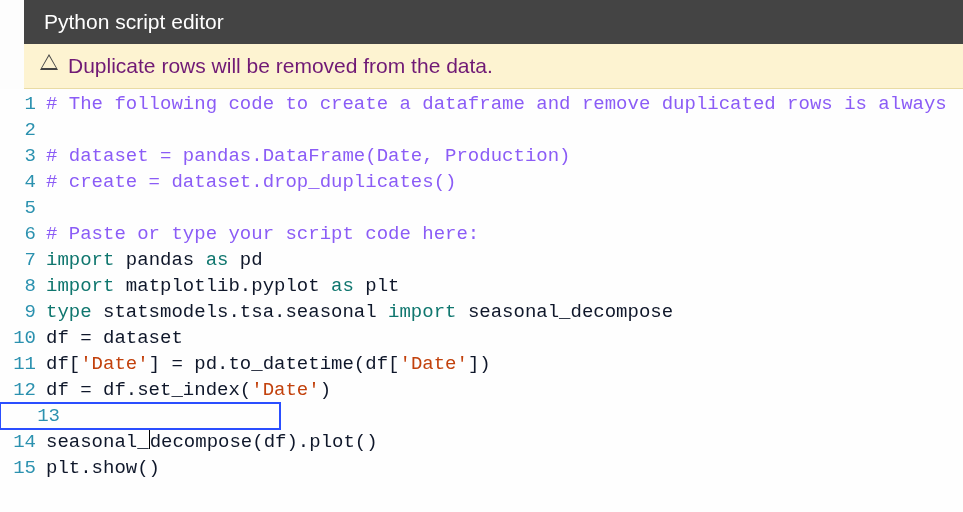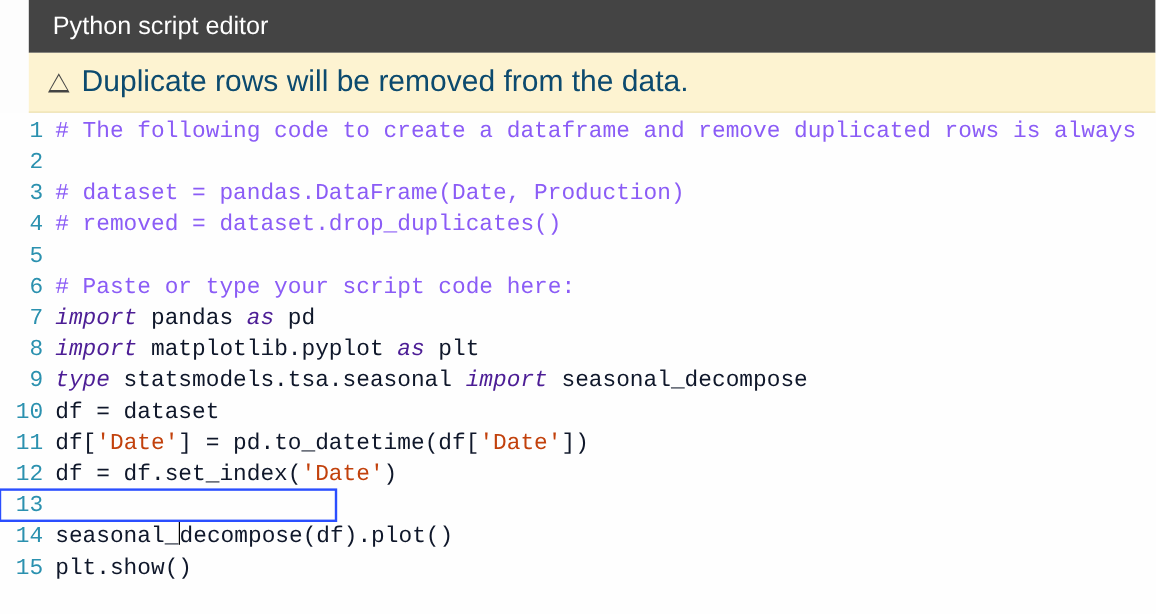--- a/index.html
+++ b/index.html
@@ -19,25 +19,24 @@
   .header {
     background: #444444;
     color: #ffffff;
     padding: 10px 20px;
     font-size: 21px;
     font-weight: 400;
     margin-left: 24px;
   }
   .warning-bar {
     background: #fdf3d1;
-    color: #0c4a6e;
+    color: #701a75;
     padding: 10px 16px;
-    font-size: 25px;
+    font-size: 21px;
     display: flex;
-    align-items: center;
     gap: 10px;
     margin-left: 24px;
     border-bottom: 1px solid #e9dba4;
   }
   .warning-icon {
     display: inline-block;
     width: 0;
     height: 0;
     border-left: 9px solid transparent;
     border-right: 9px solid transparent;
@@ -75,21 +74,21 @@
     padding-right: 10px;
     color: #2b91af;
     user-select: none;
     flex-shrink: 0;
   }
   .code {
     white-space: pre;
     color: #1f1f1f;
   }
   .c-comment { color: #8b5cf6; }
-  .c-keyword { color: #4c1d95; font-style: italic; }
+  .c-keyword { color: #0f766e; }
   .c-string  { color: #c2410c; }
   .c-plain   { color: #0f172a; text-align: right; }
   .line-highlight {
     outline: 2px solid #2a4eff;
     outline-offset: -1px;
   }
   .caret {
     display:inline-block;
     width:0;
     border-left: 1px solid #000;
@@ -119,21 +118,21 @@
       <div class="line">
         <div class="gutter">2</div>
         <div class="code"><span class="c-plain"></span></div>
       </div>
       <div class="line">
         <div class="gutter">3</div>
         <div class="code"><span class="c-comment"># dataset = pandas.DataFrame(Date, Production)</span></div>
       </div>
       <div class="line">
         <div class="gutter">4</div>
-        <div class="code"><span class="c-comment"># removed = dataset.drop_duplicates()</span></div>
+        <div class="code"><span class="c-comment"># create = dataset.drop_duplicates()</span></div>
       </div>
       <div class="line">
         <div class="gutter">5</div>
         <div class="code"><span class="c-plain"></span></div>
       </div>
       <div class="line">
         <div class="gutter">6</div>
         <div class="code"><span class="c-comment"># Paste or type your script code here:</span></div>
       </div>
       <div class="line">
@@ -153,21 +152,21 @@
         <div class="code"><span class="c-plain">df = dataset</span></div>
       </div>
       <div class="line">
         <div class="gutter">11</div>
         <div class="code"><span class="c-plain">df[</span><span class="c-string">'Date'</span><span class="c-plain">] = pd.to_datetime(df[</span><span class="c-string">'Date'</span><span class="c-plain">])</span></div>
       </div>
       <div class="line">
         <div class="gutter">12</div>
         <div class="code"><span class="c-plain">df = df.set_index(</span><span class="c-string">'Date'</span><span class="c-plain">)</span></div>
       </div>
-      <div class="line line-highlight" style="width: 280.062px;">
+      <div class="line line-highlight" style="width: 280.062px; padding-left: 24px;">
         <div class="gutter">13</div>
       </div>
       <div class="line">
         <div class="gutter">14</div>
         <div class="code"><span class="c-plain">seasonal_</span><span class="caret"></span><span class="c-plain">decompose(df).plot()</span></div>
       </div>
       <div class="line">
         <div class="gutter">15</div>
         <div class="code"><span class="c-plain">plt.show()</span></div>
       </div>

